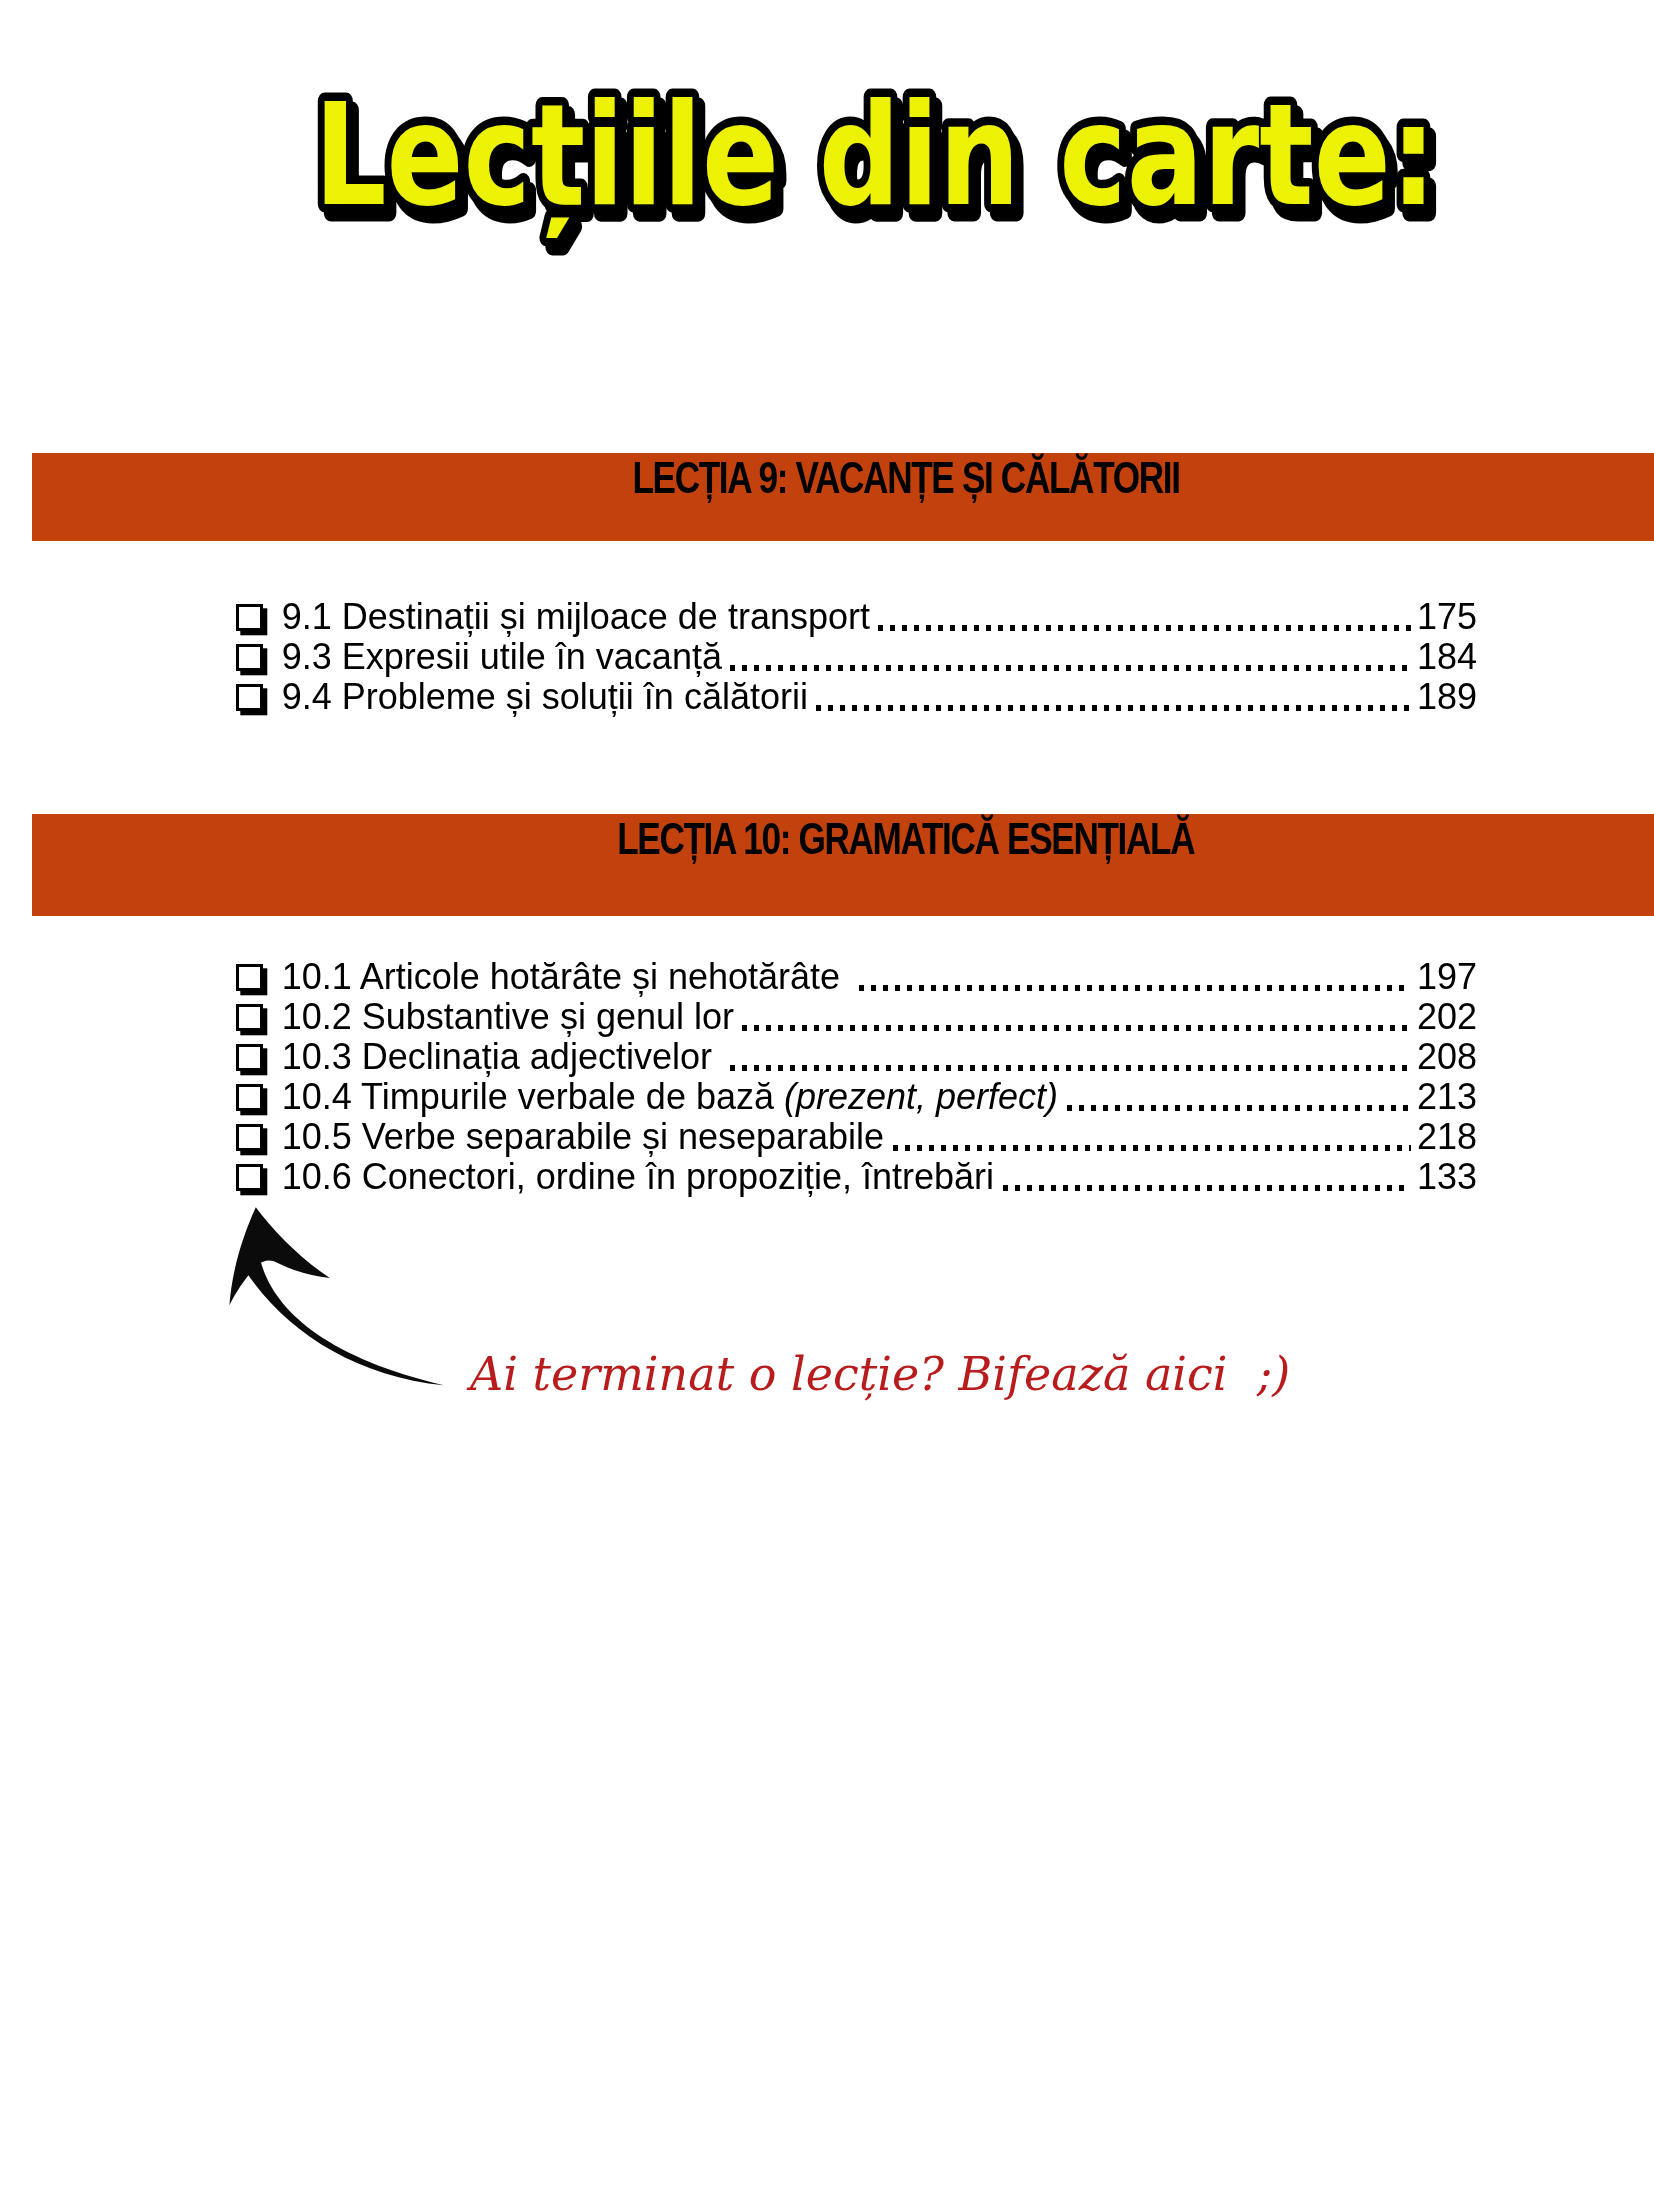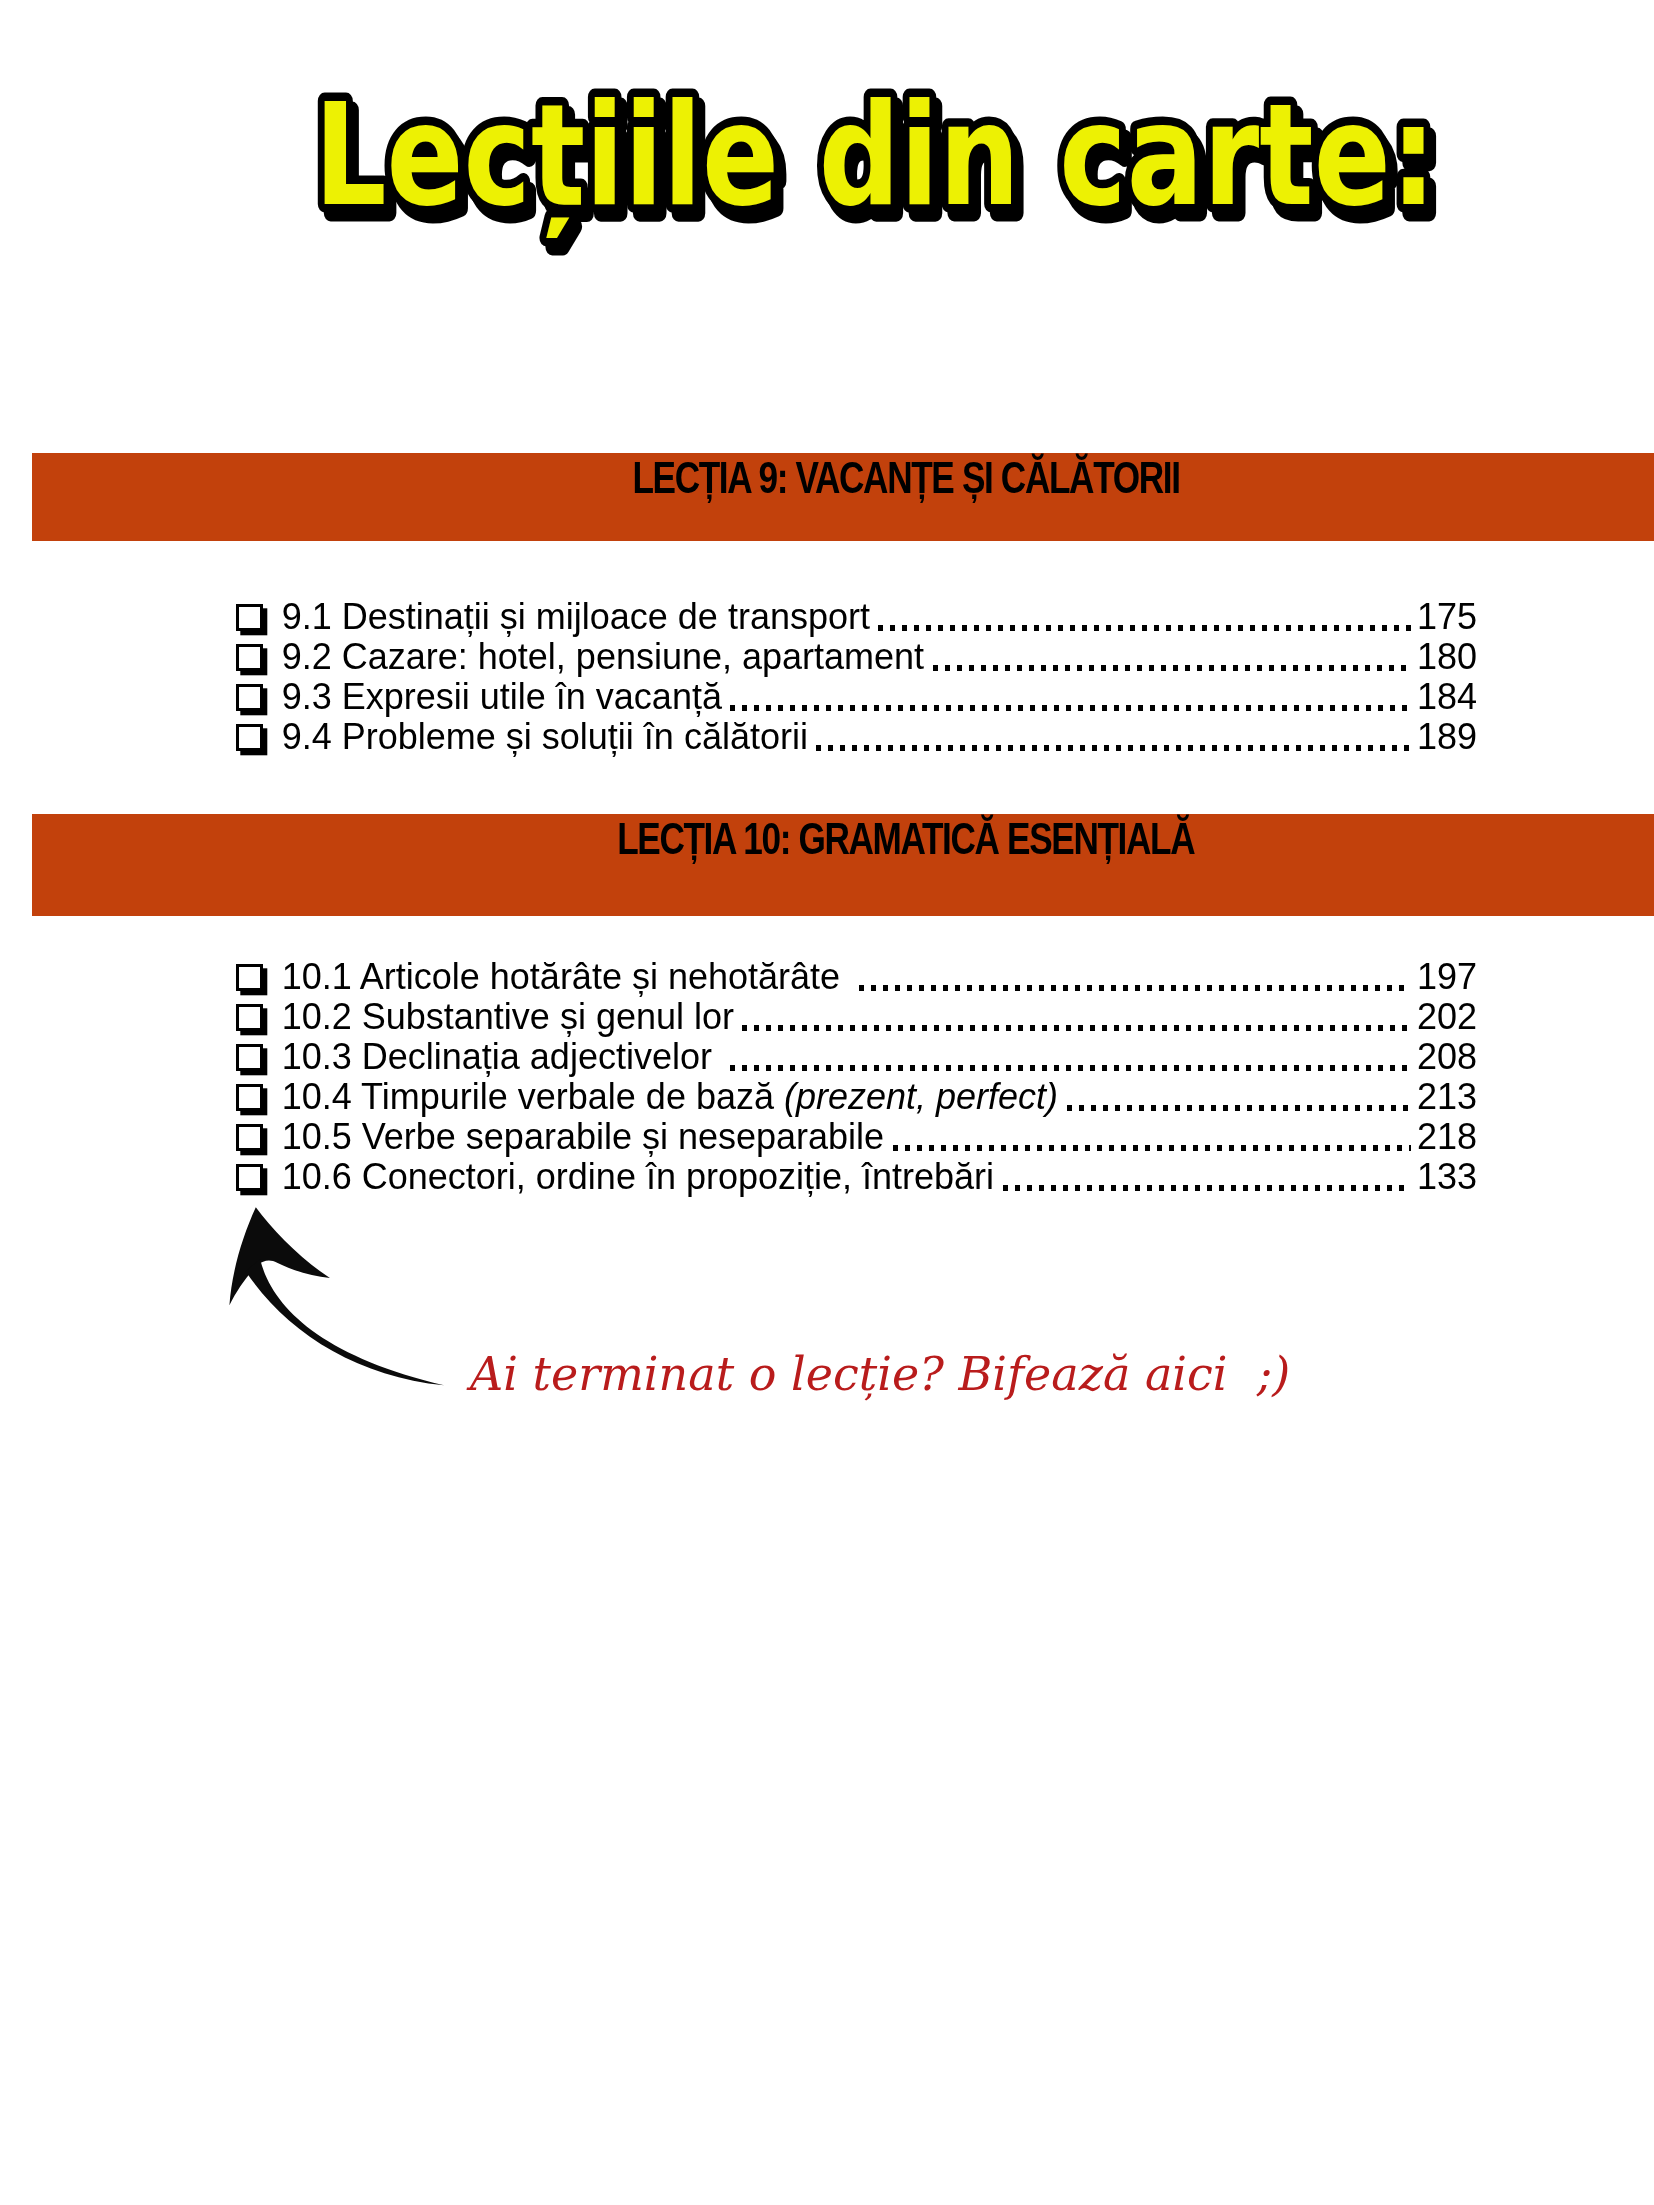--- a/index.html
+++ b/index.html
@@ -126,26 +126,20 @@
 
   <div class="list" id="list-0">
       <div class="row">
         <span class="cb"></span>
         <span class="lbl">9.1 Destinații și mijloace de transport</span>
         <span class="dots"></span>
         <span class="pg">175</span>
       </div>
       <div class="row">
         <span class="cb"></span>
-        <span class="lbl">9.2 Cazare: hotel, pensiune, apartament</span>
-        <span class="dots"></span>
-        <span class="pg">180</span>
-      </div>
-      <div class="row">
-        <span class="cb"></span>
         <span class="lbl">9.3 Expresii utile în vacanță</span>
         <span class="dots"></span>
         <span class="pg">184</span>
       </div>
       <div class="row">
         <span class="cb"></span>
         <span class="lbl">9.4 Probleme și soluții în călătorii</span>
         <span class="dots"></span>
         <span class="pg">189</span>
       </div>

